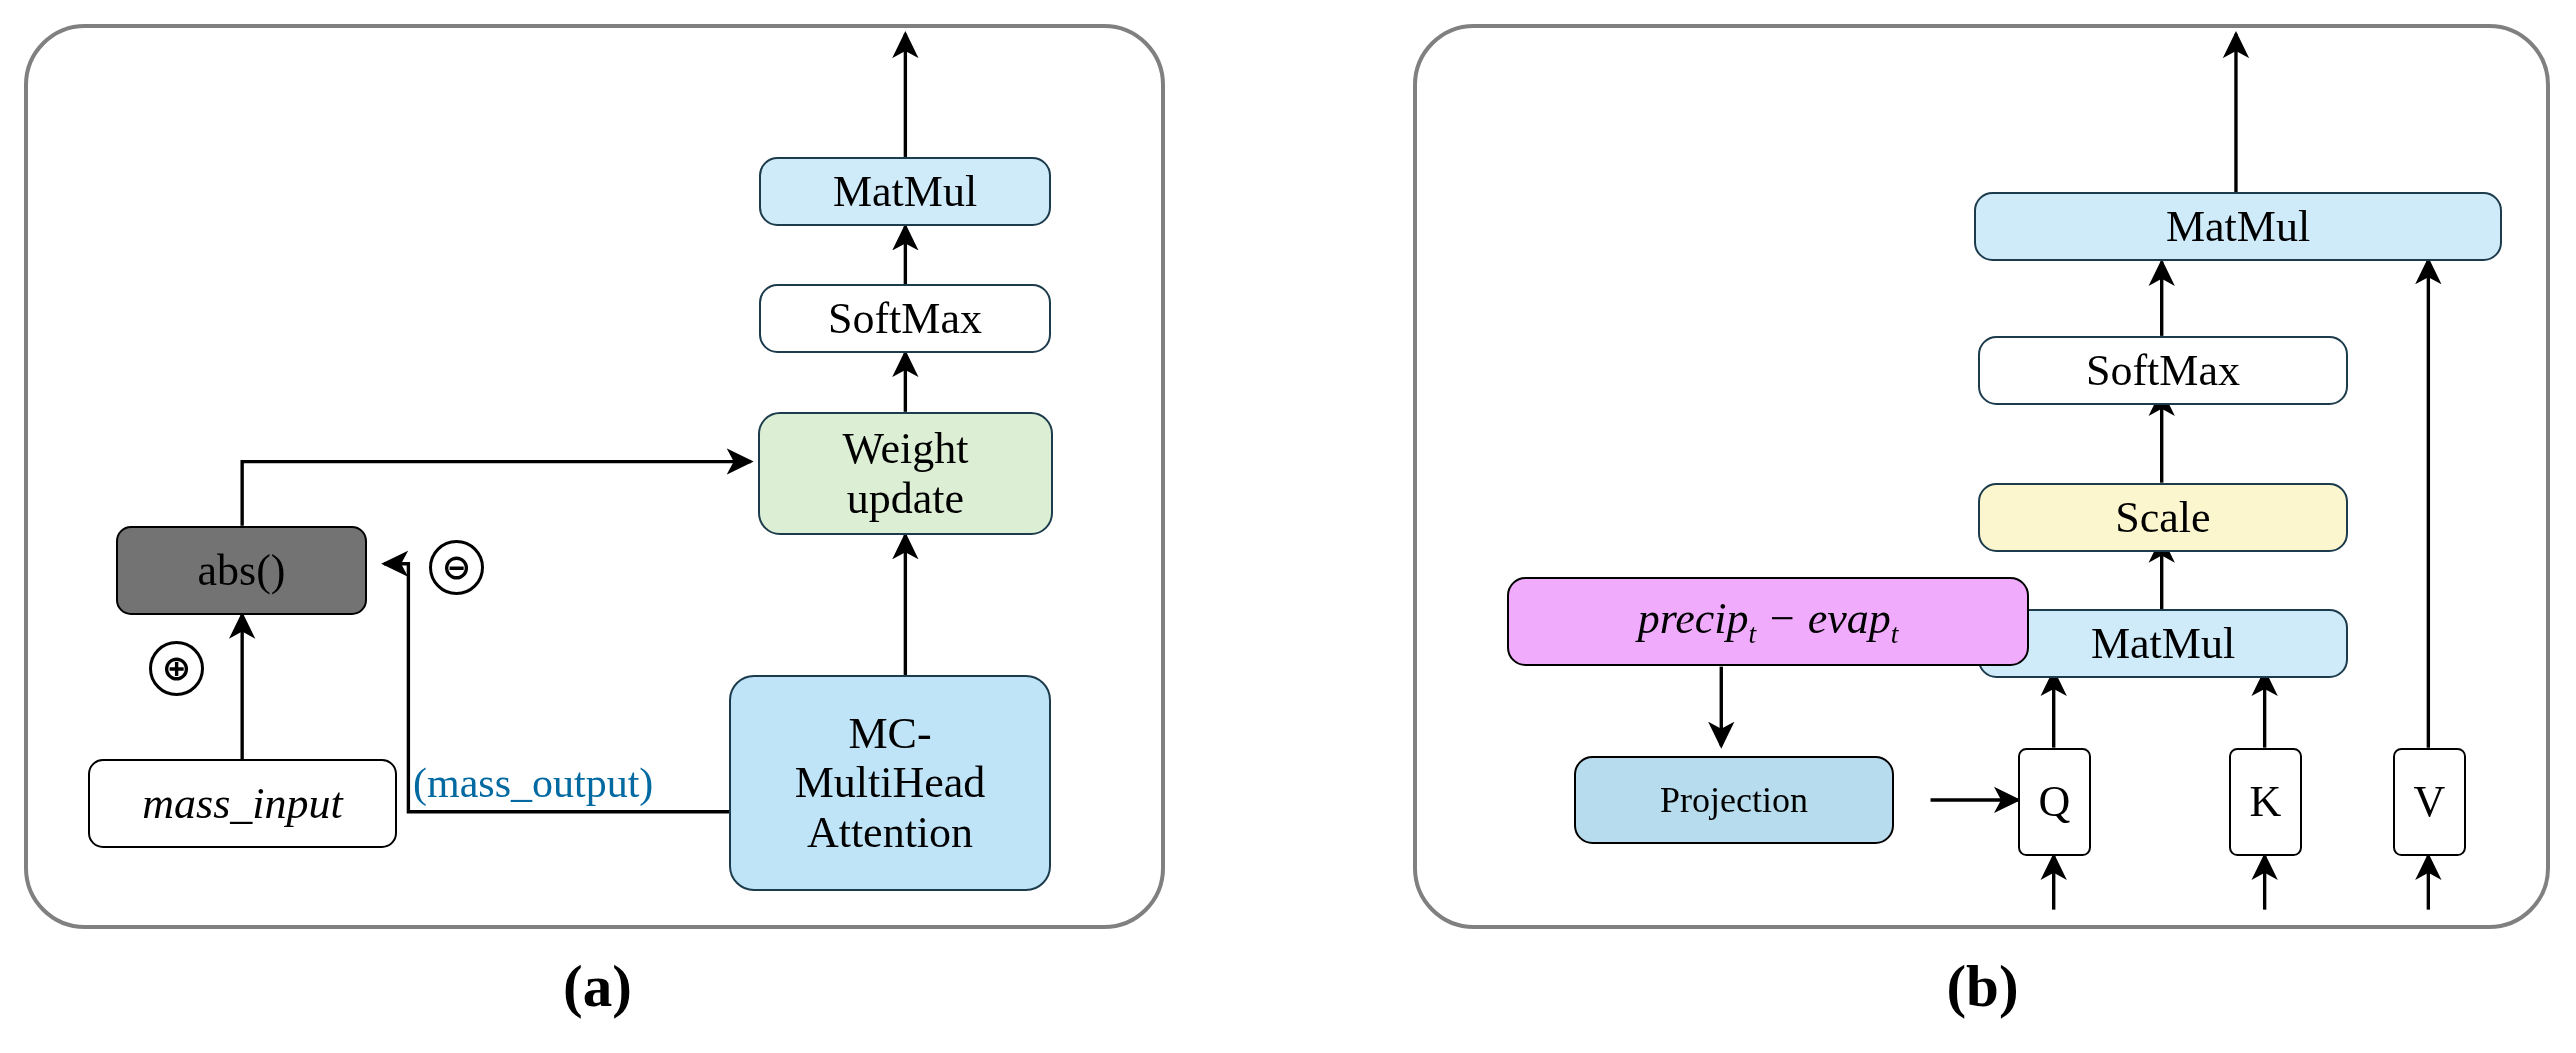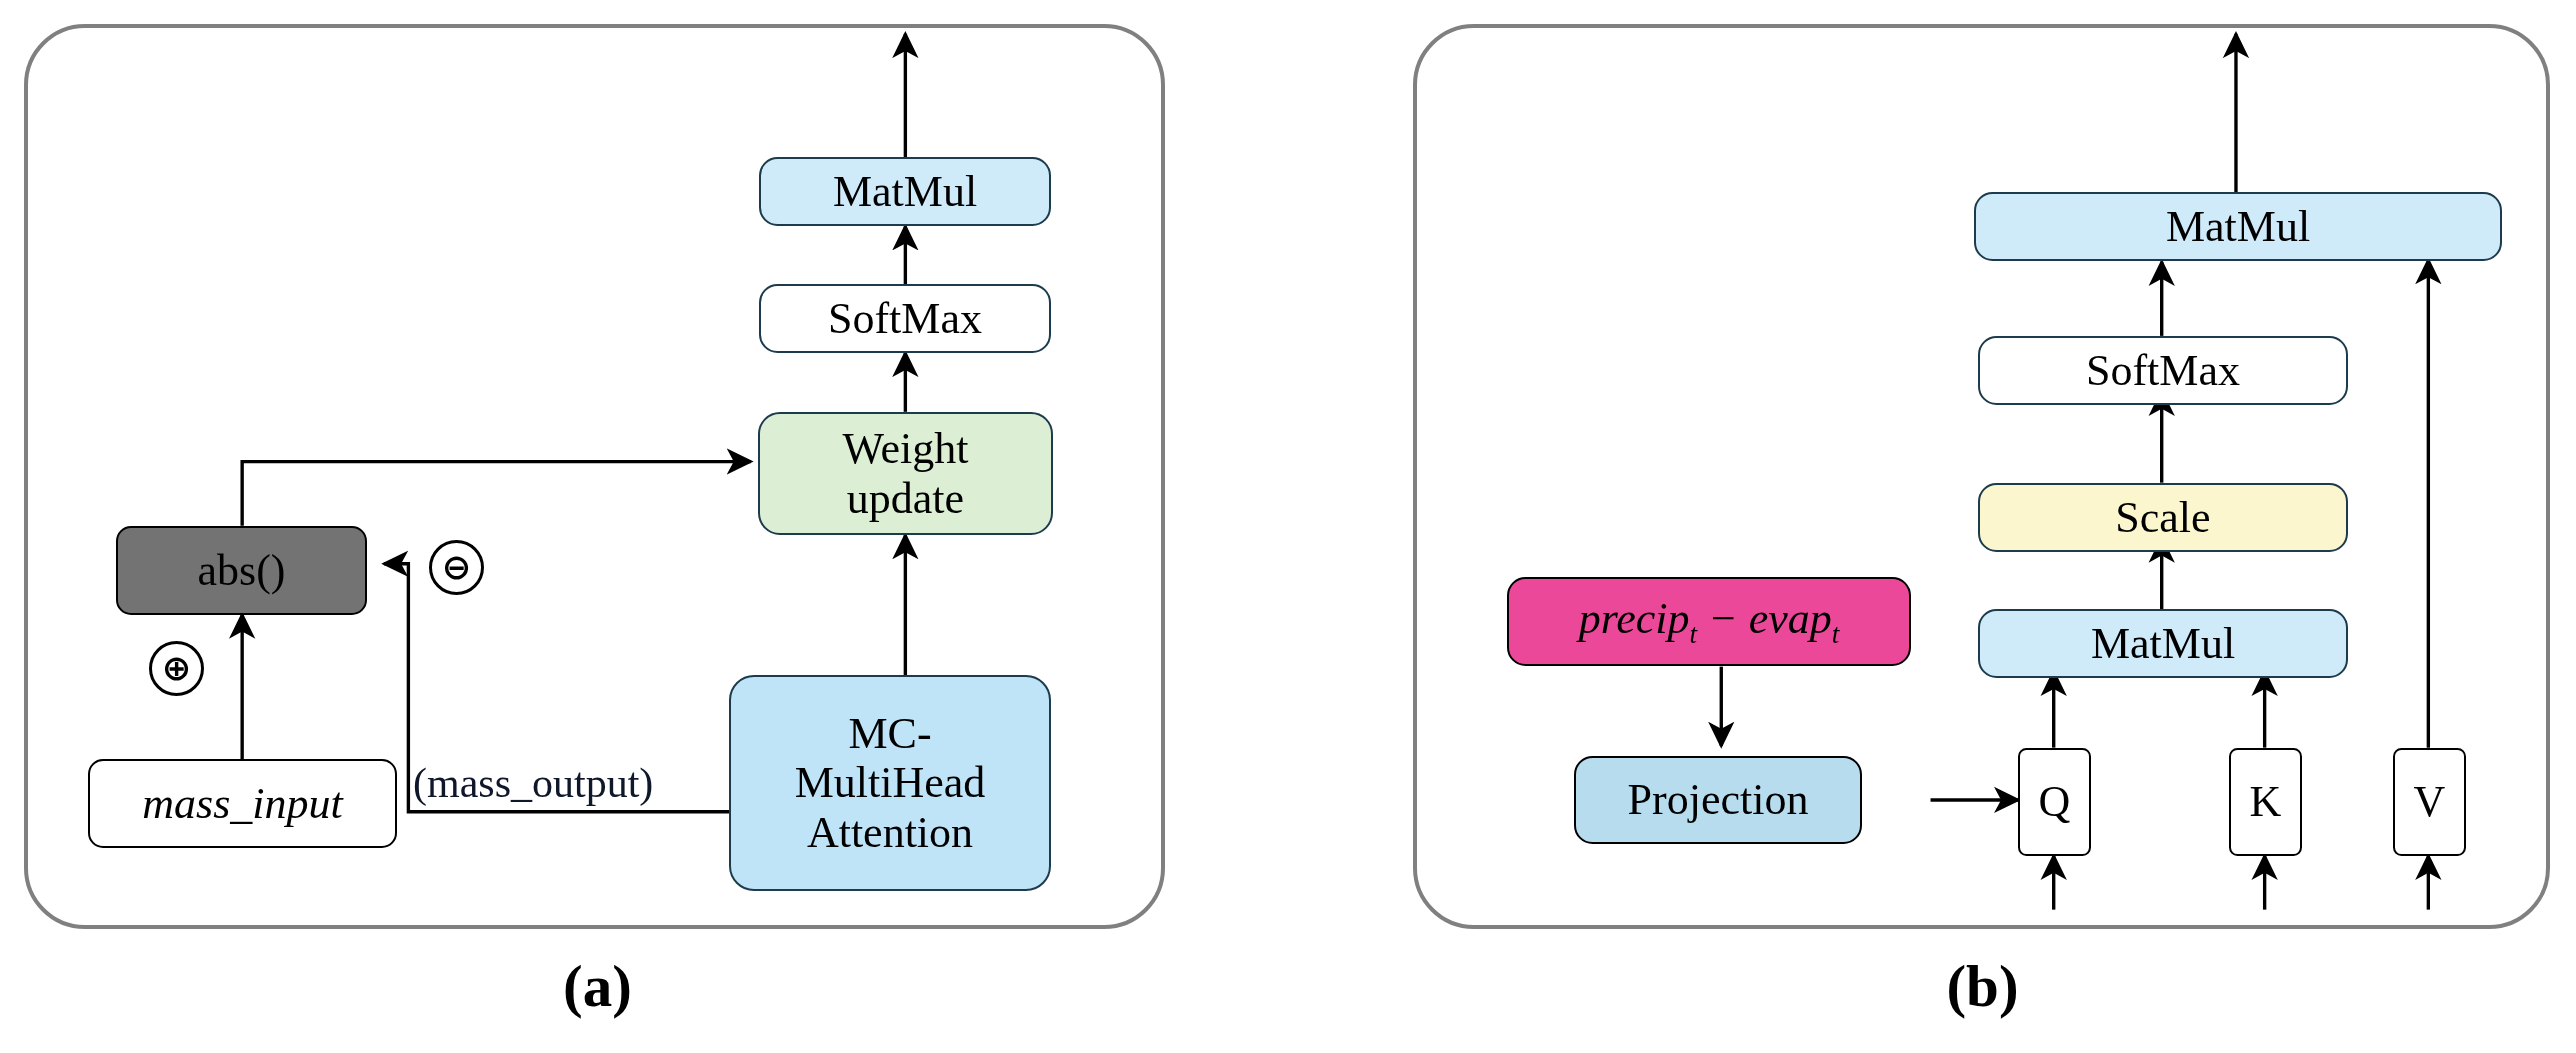--- a/index.html
+++ b/index.html
@@ -46,21 +46,21 @@
   .caption {
     position: absolute;
     font-weight: bold;
     color: #000000;
     text-align: center;
     z-index: 6;
   }
 
   .edge-label {
     position: absolute;
-    color: #0f172a;
+    color: #0369a1;
     white-space: nowrap;
     z-index: 5;
     background: transparent;
   }
 
   .opmark {
     position: absolute;
     border: 3.4px solid #000000;
     border-radius: 50%;
     background: #ffffff;
@@ -162,25 +162,25 @@
   <div class="panel" id="panel-b"></div>
 
   <div class="node rnd" style="left:1974px; top:192px; width:528px; height:69px; background:#cfeaf9; font-size:44px;">MatMul</div>
 
   <div class="node rnd" style="left:1978px; top:336px; width:370px; height:69px; background:#ffffff; font-size:44px;">SoftMax</div>
 
   <div class="node rnd" style="left:1978px; top:483px; width:370px; height:69px; background:#fbf6cd; font-size:44px;">Scale</div>
 
   <div class="node rnd" style="left:1978px; top:609px; width:370px; height:69px; background:#cfeaf9; font-size:44px;">MatMul</div>
 
-  <div class="node rnd" style="left:1507px; top:577px; width:404px; height:89px; background:#ec4899; border-color:#000000; font-size:44px;">
+  <div class="node rnd" style="left:1507px; top:577px; width:522px; height:89px; background:#f0abfc; border-color:#000000; font-size:44px;">
     <span class="math"><span>precip</span><sub>t</sub> <span>−</span> <span>evap</span><sub>t</sub></span>
   </div>
 
-  <div class="node rnd" style="left:1574px; top:756px; width:288px; height:88px; background:#b6dcee; border-color:#000000; font-size:44px;">Projection</div>
+  <div class="node rnd" style="left:1574px; top:756px; width:320px; height:88px; background:#b6dcee; border-color:#000000; font-size:36px;">Projection</div>
 
   <div class="node sq" style="left:2018px; top:748px; width:73px; height:108px; background:#ffffff; border-color:#000000; font-size:44px;">Q</div>
 
   <div class="node sq" style="left:2229px; top:748px; width:73px; height:108px; background:#ffffff; border-color:#000000; font-size:44px;">K</div>
 
   <div class="node sq" style="left:2393px; top:748px; width:73px; height:108px; background:#ffffff; border-color:#000000; font-size:44px;">V</div>
 
   <div class="caption" style="left:1915px; top:952px; width:135px; font-size:59px;">(b)</div>
 
 </div>

